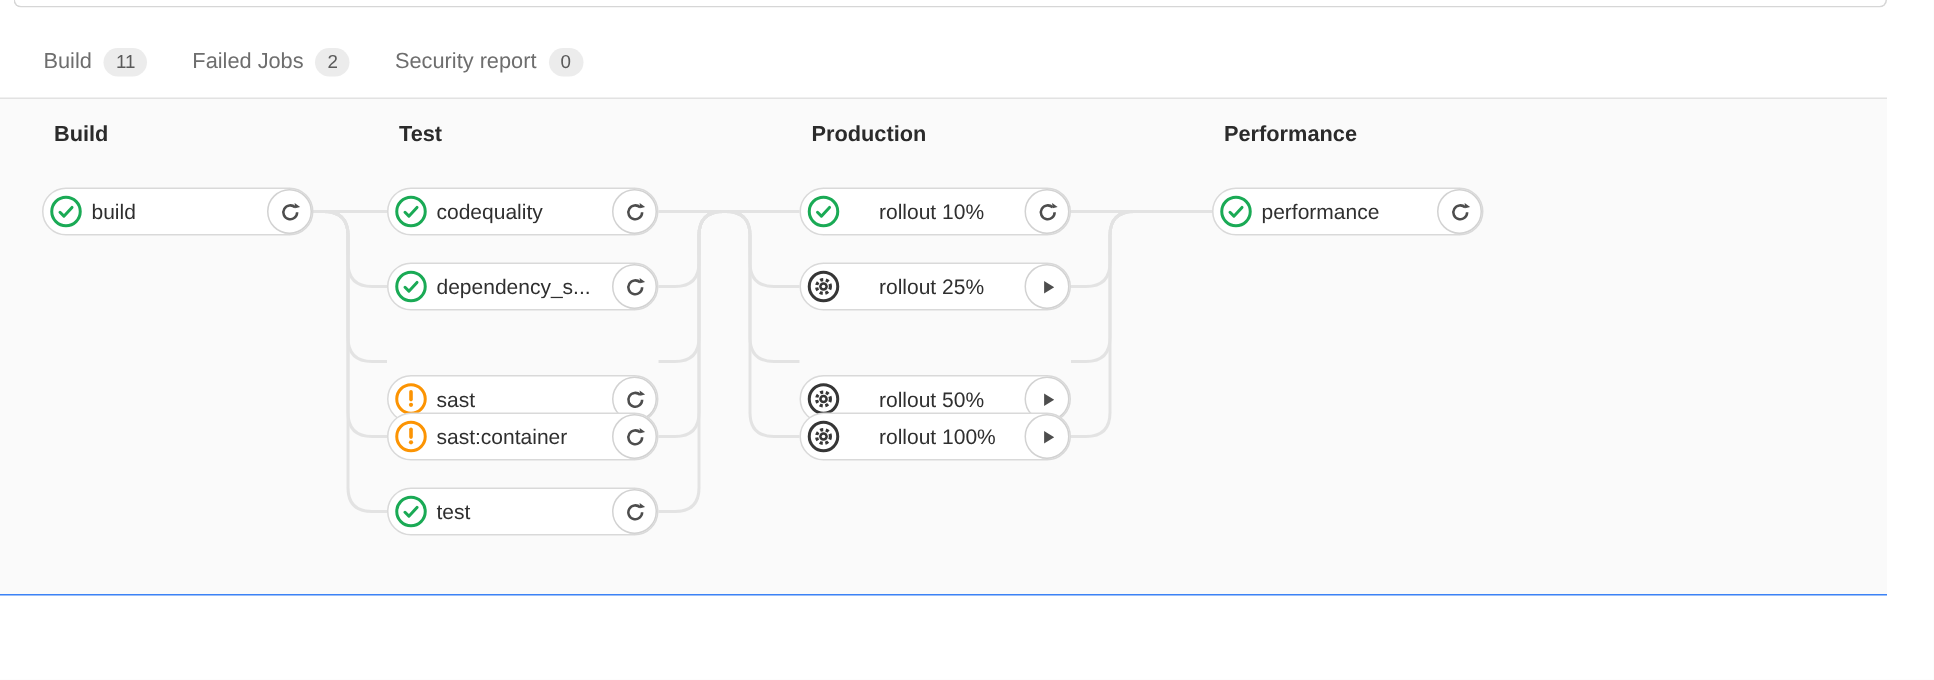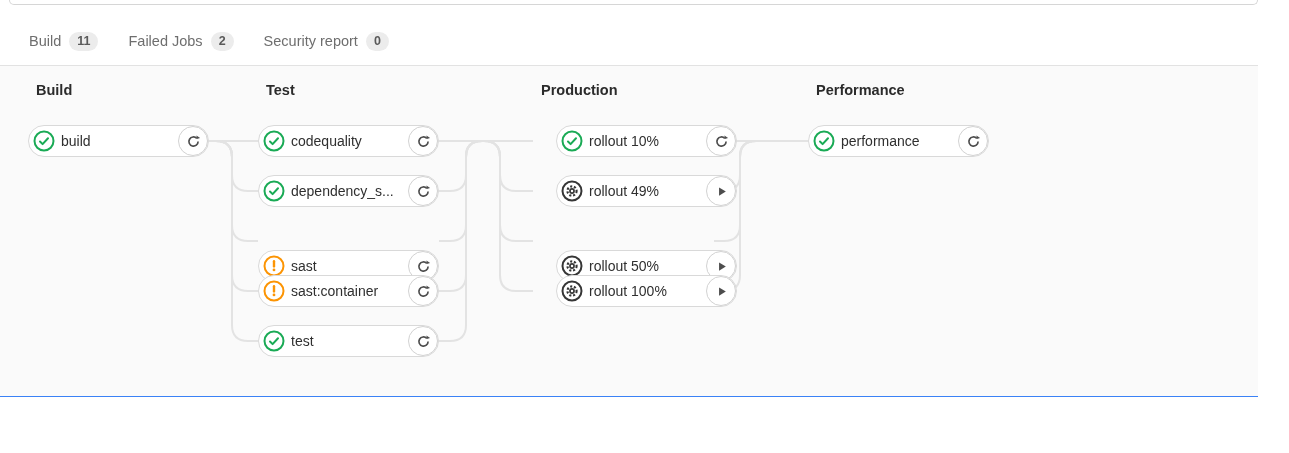--- a/index.html
+++ b/index.html
@@ -34,21 +34,21 @@
     font-size:14.5px; color:#6e6e6e;
     border-bottom:3px solid transparent;
     text-decoration:none; cursor:pointer; white-space:nowrap;
   }
   .tab.active {
     color:#2b2b2b; font-weight:700;
     border-bottom-color:var(--accent,#5c61b3);
   }
   .badge {
     background:#ececec; color:#5a5a5a;
-    font-size:12.5px; font-weight:700;
+    font-size:12.5px; font-weight:400;
     line-height:19px; padding:0 8px; border-radius:10px;
   }
 
   
   .graph {
     position:relative; width:1258px; height:331px;
     background:#fafafa; border-bottom:1px solid #3b82f6;
   }
   .connectors { position:absolute; left:0; top:0; z-index:0; }
   .stage-title {
@@ -71,21 +71,21 @@
   .action {
     position:absolute; right:0; top:0;
     width:30px; height:30px; padding:0;
     border:1px solid #d2d2d2; border-radius:50%;
     background:#fff; cursor:pointer;
     display:flex; align-items:center; justify-content:center;
   }
   .action svg { display:block; }
 
   
-  .col-0 { left:28px; }  .col-1 { left:258px; }  .col-2 { left:556px; }  .col-3 { left:808px; }
+  .col-0 { left:28px; }  .col-1 { left:258px; }  .col-2 { left:533px;gap:20px; }  .col-3 { left:808px; }
   .t-0 { left:36px; } .t-1 { left:266px; } .t-2 { left:541px; } .t-3 { left:816px; }
   
   .row-0 { top:59px; } .row-1 { top:109px; } .row-2 { top:159px;margin-top:25px; } .row-3 { top:209px; } .row-4 { top:259px; }
 </style>
 </head>
 <body>
 
 <div class="content">
 
   <div class="top-line"></div>
@@ -230,21 +230,21 @@
           </svg>
         </button>
     </div>
     <div class="job col-2 row-1">
       <svg class="status-icon" viewBox="0 0 22 22">
           <circle cx="11" cy="11" r="9.5" fill="#fff" stroke="#363636" stroke-width="2"></circle>
           <circle cx="11" cy="11" r="4.6" fill="none" stroke="#363636" stroke-width="2.1" stroke-dasharray="2.1 1.75"></circle>
           <circle cx="11" cy="11" r="2.9" fill="#363636"></circle>
           <circle cx="11" cy="11" r="1.2" fill="#fff"></circle>
         </svg>
-      <span class="job-name">rollout 49%</span>
+      <span class="job-name">rollout 25%</span>
       <button class="action">
           <svg width="15" height="15" viewBox="0 0 16 16">
             <path d="M5.4 3.6v8.8l7.2-4.4z" fill="#4d4d4d"></path>
           </svg>
         </button>
     </div>
     <div class="job col-2 row-2">
       <svg class="status-icon" viewBox="0 0 22 22">
           <circle cx="11" cy="11" r="9.5" fill="#fff" stroke="#363636" stroke-width="2"></circle>
           <circle cx="11" cy="11" r="4.6" fill="none" stroke="#363636" stroke-width="2.1" stroke-dasharray="2.1 1.75"></circle>

